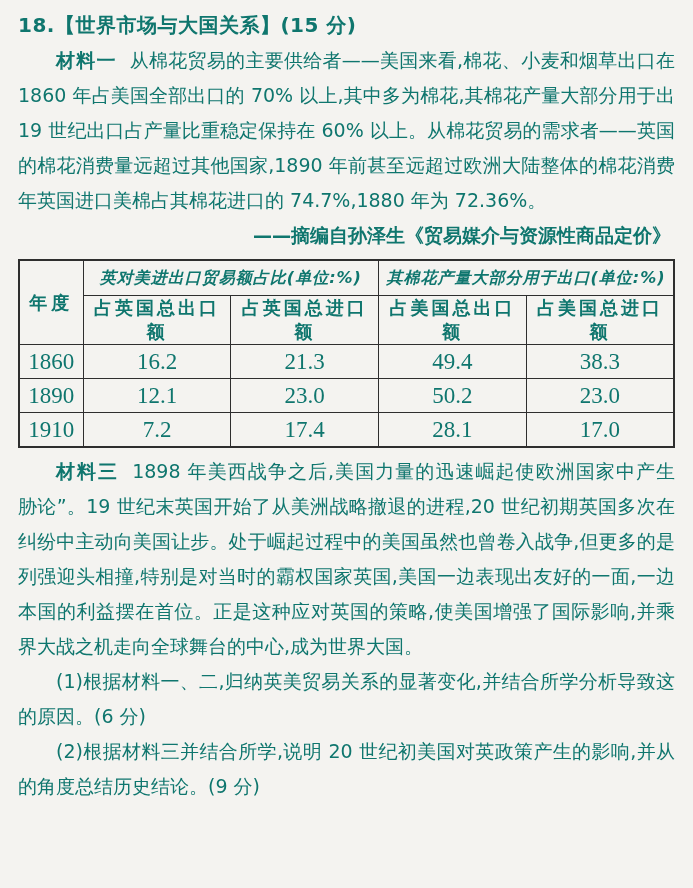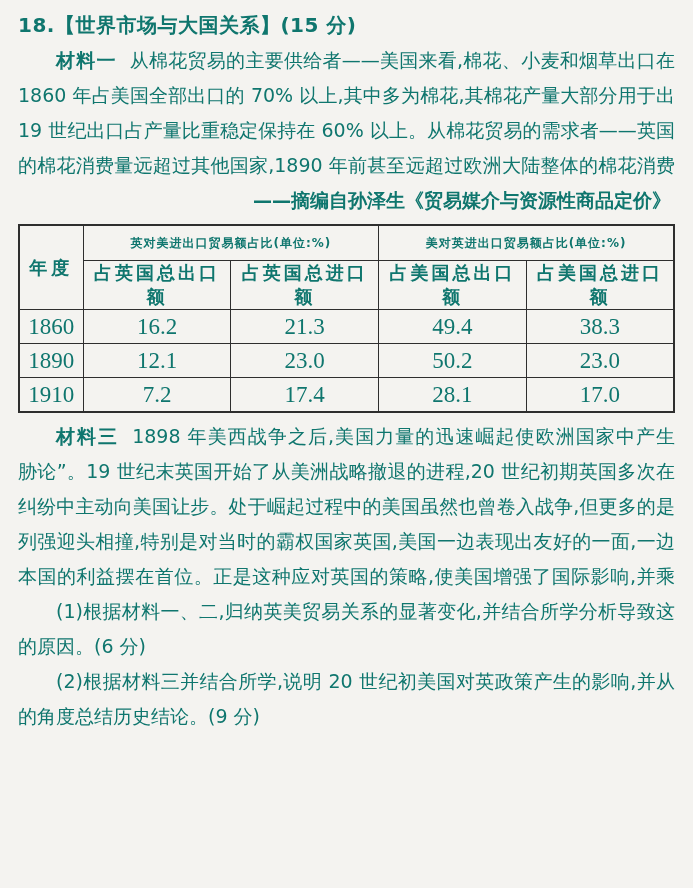--- a/index.html
+++ b/index.html
@@ -55,23 +55,24 @@
   table.trade th, table.trade td {
     border: 1.6px solid #2e2e2e;
     text-align: center;
     vertical-align: middle;
     padding: 0;
     overflow: hidden;
   }
   table.trade { border: 2px solid #2e2e2e; }
   th.group-h {
     height: 34px;
-    font-size: 12px;
+    font-size: 16px;
     font-weight: 700;
     letter-spacing: 1px;
+    font-style: italic;
   }
   th.sub-h {
     height: 34px;
     font-size: 18px;
     font-weight: 700;
     letter-spacing: 3px;
   }
   th.year-h {
     font-size: 18px;
     font-weight: 700;
@@ -90,38 +91,39 @@
 <div class="page">
 
   <div class="tline title-line">18.【世界市场与大国关系】(15 分)</div>
 
   <div>
     <div class="tline j indent"><span class="mlabel">材料一</span><span>从棉花贸易的主要供给者——美国来看,棉花、小麦和烟草出口在 1820 —</span></div>
     <div>
         <div class="tline j">1860 年占美国全部出口的 70% 以上,其中多为棉花,其棉花产量大部分用于出口,在整个</div>
         <div class="tline j">19 世纪出口占产量比重稳定保持在 60% 以上。从棉花贸易的需求者——英国来看,英国</div>
         <div class="tline j">的棉花消费量远超过其他国家,1890 年前甚至远超过欧洲大陆整体的棉花消费量;1820</div>
+        <div class="tline">年英国进口美棉占其棉花进口的 74.7%,1880 年为 72.36%。</div>
       </div>
     <div class="tline source">——摘编自孙泽生《贸易媒介与资源性商品定价》</div>
   </div>
 
 
   <table class="trade">
     <colgroup>
       <col style="width:9.8%">
       <col style="width:22.55%">
       <col style="width:22.55%">
       <col style="width:22.55%">
       <col style="width:22.55%">
     </colgroup>
     <thead>
       <tr>
         <th rowspan="2" class="year-h">年度</th>
         <th colspan="2" class="group-h">英对美进出口贸易额占比(单位:%)</th>
-        <th colspan="2" class="group-h">美对英进出口贸易额占比(单位:%)</th>
+        <th colspan="2" class="group-h">其棉花产量大部分用于出口(单位:%)</th>
       </tr>
       <tr>
         <th class="sub-h">占英国总出口额</th>
         <th class="sub-h">占英国总进口额</th>
         <th class="sub-h">占美国总出口额</th>
         <th class="sub-h">占美国总进口额</th>
       </tr>
     </thead>
     <tbody class="rows">
         <tr>
@@ -149,20 +151,21 @@
   </table>
 
 
   <div>
     <div class="tline j indent"><span class="mlabel">材料三</span><span>1898 年美西战争之后,美国力量的迅速崛起使欧洲国家中产生了“美国威</span></div>
     <div>
         <div class="tline j">胁论”。19 世纪末英国开始了从美洲战略撤退的进程,20 世纪初期英国多次在英美外交</div>
         <div class="tline j">纠纷中主动向美国让步。处于崛起过程中的美国虽然也曾卷入战争,但更多的是回避与</div>
         <div class="tline j">列强迎头相撞,特别是对当时的霸权国家英国,美国一边表现出友好的一面,一边把实现</div>
         <div class="tline j">本国的利益摆在首位。正是这种应对英国的策略,使美国增强了国际影响,并乘第一次世</div>
+        <div class="tline">界大战之机走向全球舞台的中心,成为世界大国。</div>
       </div>
   </div>
 
   <div>
     <div class="tline j indent qline">(1)根据材料一、二,归纳英美贸易关系的显著变化,并结合所学分析导致这种变化</div>
     <div class="tline qline">的原因。(6 分)</div>
     <div class="tline j indent qline">(2)根据材料三并结合所学,说明 20 世纪初美国对英政策产生的影响,并从大国关系</div>
     <div class="tline qline">的角度总结历史结论。(9 分)</div>
   </div>
 

